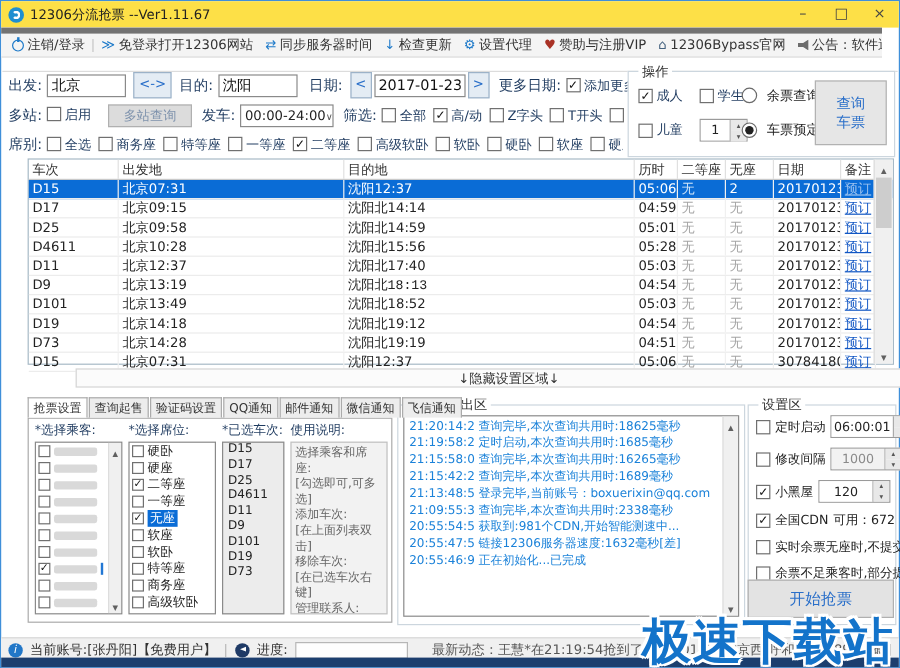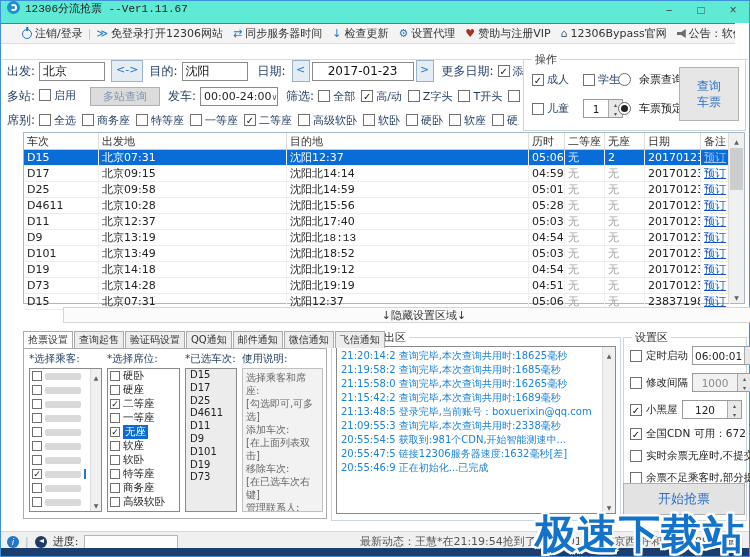--- a/index.html
+++ b/index.html
@@ -1,30 +1,30 @@
 <!DOCTYPE html>
 <html><head>
 <meta charset="utf-8">
 <style>
   html,body{margin:0;padding:0;}
   body{width:750px;height:557px;position:relative;overflow:hidden;background:#fff;
        font-family:"DejaVu Sans","Liberation Sans",sans-serif;font-size:12px;color:#222;}
   .window{position:absolute;inset:0;border:1px solid #3f8fd9;box-sizing:border-box;background:#fff;}
 
   
-  .titlebar{position:absolute;top:0;left:0;right:0;height:22px;display:flex;align-items:flex-start;padding-left:6px;background:#5eead4;font-family:Liberation Mono, monospace;}
+  .titlebar{position:absolute;top:0;left:0;right:0;height:22px;display:flex;align-items:center;padding-left:6px;background:#fde047;}
   .app-icon{width:13px;height:13px;border-radius:50%;background:#1f8fd0;position:relative;flex:none;}
   .app-icon::after{content:"";position:absolute;inset:3px;border:2px solid #fff;border-radius:50%;border-left-color:transparent;}
   .title{font-size:11px;color:#222;margin-left:5px;white-space:nowrap;}
   .win-controls{margin-left:auto;display:flex;height:22px;}
   .win-btn{width:32px;text-align:center;line-height:20px;font-size:12px;color:#444;}
 
   
-  .toolbar{position:absolute;top:22px;left:0;right:14px;height:19px;background:#f4f4f4;border-top:1px solid #737373;border-bottom:1px solid #ddd;
-           display:flex;align-items:center;padding:0 16px;font-size:11px;color:#333;white-space:nowrap;overflow:hidden;}
+  .toolbar{position:absolute;top:22px;left:0;right:14px;height:19px;background:#f4f4f4;border-top:5px solid #737373;border-bottom:1px solid #ddd;
+           display:flex;align-items:center;padding:0 4px;font-size:11px;color:#333;white-space:nowrap;overflow:hidden;}
   .tool-item{display:flex;align-items:center;gap:3px;padding:0 5px;flex:none;}
   .tool-sep{color:#c4c4c4;flex:none;}
   .ico{font-size:11px;color:#1e7ac9;flex:none;line-height:11px;}
   .vip-heart-icon{color:#a93226;}
   .home-icon{color:#44617e;}
   .power-icon{display:inline-block;width:8px;height:8px;border:1.5px solid #1e7ac9;border-radius:50%;position:relative;}
   .power-icon::after{content:"";position:absolute;left:50%;top:-3px;width:1.5px;height:4px;background:#1e7ac9;transform:translateX(-50%);}
   .announce-icon{display:inline-block;width:9px;height:9px;background:#6d6d6d;
                  clip-path:polygon(0 32%,50% 32%,100% 0,100% 100%,50% 68%,0 68%);}
 
@@ -34,21 +34,21 @@
   .mtab{padding:1px 8px 2px;font-size:11px;border:1px solid #ababab;border-bottom:none;background:#ececec;color:#333;margin-right:2px;white-space:nowrap;}
   .mtab.active{background:#fff;}
 
   
   .qrow{position:absolute;left:6px;display:flex;align-items:center;height:22px;white-space:nowrap;}
   .qrow1{top:59px;}
   .qrow2{top:84px;}
   .qrow3{top:108px;max-width:512px;overflow:hidden;}
   .flab{color:#1e3a5f;font-size:12px;margin-right:4px;flex:none;}
   .tinput{height:19px;border:1px solid #8a8a8a;font-size:12px;padding:0 3px;box-sizing:border-box;font-family:inherit;color:#111;flex:none;}
-  .w66{width:66px;} .w80{width:102px;text-align:center;}
+  .w66{width:66px;} .w80{width:76px;text-align:center;}
   .sbtn{height:20px;background:#e4ecf4;border:1px solid #9cb2c8;color:#2a6fc9;font-size:11px;padding:0 4px;line-height:18px;margin:0 6px;flex:none;}
   .navbtn{width:16px;height:20px;background:#e4ecf4;border:1px solid #9cb2c8;color:#2a6fc9;text-align:center;line-height:18px;font-size:11px;flex:none;margin:0 2px;}
   .dbtn{background:#dcdcdc;border:1px solid #b0b0b0;color:#7f93ad;padding:1px 12px;font-size:11px;margin:0 8px;flex:none;}
   .combo{width:78px;height:19px;border:1px solid #8a8a8a;background:#fff;font-size:11px;display:flex;align-items:center;justify-content:space-between;padding:0 3px;box-sizing:border-box;flex:none;margin-right:8px;}
   .combo-chev::before{content:"\2228";font-size:8px;color:#555;}
   .cbitem{display:inline-flex;align-items:center;gap:3px;margin-right:6px;color:#1e3a5f;font-size:11px;flex:none;}
   .cbx{display:inline-block;width:12px;height:12px;border:1px solid #707070;background:#fff;font-size:10px;line-height:11px;text-align:center;color:#111;box-sizing:border-box;flex:none;}
 
   
   .gbox{position:absolute;border:1px solid #ccd6de;background:#fff;}
@@ -438,21 +438,21 @@
           <span class="c" style="width: 56px;">20170123</span>
           <span class="c link" style="width: 29px;">预订</span>
         </div>
         <div class="tr">
           <span class="c" style="width: 75px;">D15</span>
           <span class="c" style="width: 188px;">北京07:31</span>
           <span class="c" style="width: 242px;">沈阳12:37</span>
           <span class="c" style="width: 36px;">05:06</span>
           <span class="c dim" style="width: 40px;">无</span>
           <span class="c dim" style="width: 40px;">无</span>
-          <span class="c" style="width: 56px;">23837198</span>
+          <span class="c" style="width: 56px;">30784180</span>
           <span class="c link" style="width: 29px;">预订</span>
         </div>
       </div>
     <div class="vscroll">
       <span class="sa sa-up"></span>
       <span class="vs-thumb"></span>
       <span class="sa sa-dn"></span>
     </div>
   </div>
 
@@ -580,21 +580,21 @@
         <div>移除车次:</div>
         <div>[在已选车次右键]</div>
         <div>管理联系人:</div>
       </div>
   </div>
 
   <div class="gbox outbox">
     <span class="glabel">输出区</span>
     <div class="loglist" id="loglist">
       <div class="logrow">21:20:14:2 查询完毕,本次查询共用时:18625毫秒</div>
-        <div class="logrow">21:19:58:2 查询完毕,本次查询共用时:1685毫秒</div>
+        <div class="logrow">21:19:58:2 定时启动,本次查询共用时:1685毫秒</div>
         <div class="logrow">21:15:58:0 查询完毕,本次查询共用时:16265毫秒</div>
         <div class="logrow">21:15:42:2 查询完毕,本次查询共用时:1689毫秒</div>
         <div class="logrow">21:13:48:5 登录完毕,当前账号：boxuerixin@qq.com</div>
         <div class="logrow">21:09:55:3 查询完毕,本次查询共用时:2338毫秒</div>
         <div class="logrow">20:55:54:5 获取到:981个CDN,开始智能测速中...</div>
         <div class="logrow">20:55:47:5 链接12306服务器速度:1632毫秒[差]</div>
         <div class="logrow">20:55:46:9 正在初始化...已完成</div>
         <div class="log-scroll">
         <span class="sa sa-up"></span>
         <span class="sa sa-dn"></span>
@@ -650,20 +650,21 @@
         <div class="setrow">
           <span class="cbx"></span>
           <span>余票不足乘客时,部分提交</span>
         </div>
       </div>
   </div>
   <div class="startbtn">开始抢票</div>
 
   <div class="statusbar">
     <span class="sico1"></span>
+    <span>当前账号:[张丹阳]【免费用户】</span>
     <span class="sb-sep">|</span>
     <span class="sico2"></span>
     <span>进度:</span>
     <span class="pbar"></span>
     <span class="news">最新动态：王慧*在21:19:54抢到了2017-01-26,北京西-呼和浩特,K89次 [硬]</span>
   </div>
 
   <div class="bottombar"></div>
   <div class="watermark">极速下载站</div>
 </div>

